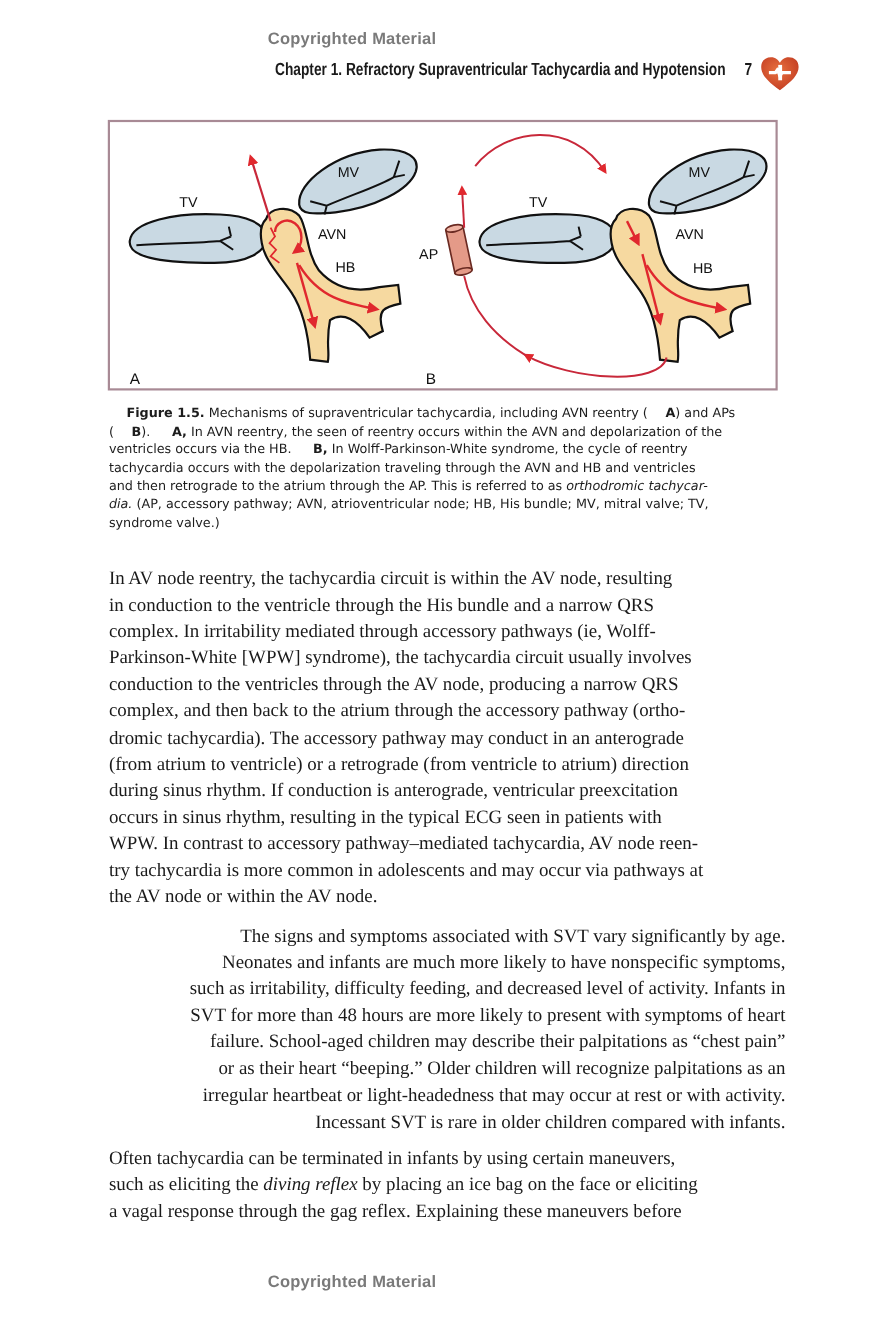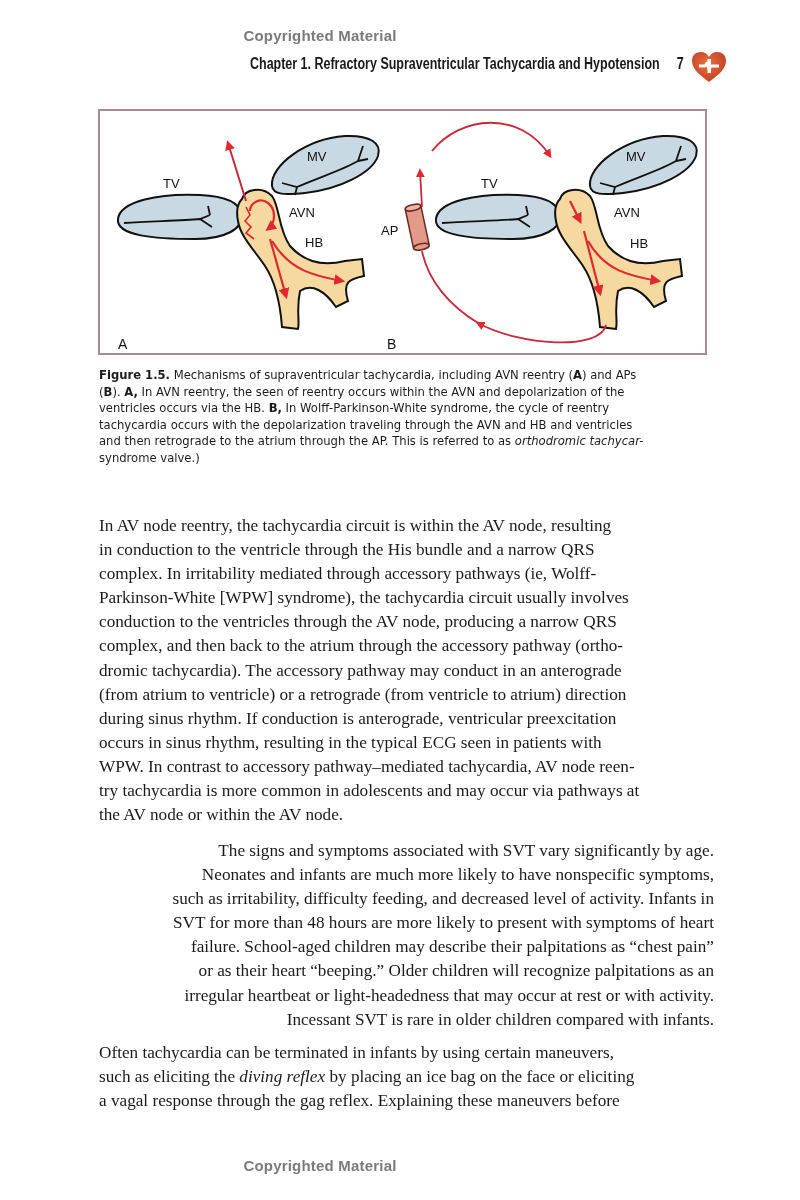--- a/index.html
+++ b/index.html
@@ -22,21 +22,21 @@
   .figure-box {
     position: absolute; left: 98px; top: 109px; width: 609px; height: 246px;
     border: 2px solid #a88a95; box-sizing: border-box; background: #fff;
   }
   .figure-box svg { position: absolute; left: 0; top: 0; }
   .caption {
     position: absolute; left: 99px; top: 367px; width: 615px;
     font-family: "DejaVu Sans", sans-serif; font-size: 11.6px; line-height: 16.6px; color: #1c1c1c;
   }
   .caption .line { white-space: nowrap; display: block; }
-  .caption b { font-weight: bold; }
+  .caption b { font-weight: bold; margin-left: 16px; }
   .body-text {
     position: absolute; left: 99px; width: 615px;
     font-family: "Liberation Serif", serif; font-size: 17.2px; line-height: 24.1px; color: #1a1a1a;
   }
   .body-text .line { display: block; white-space: nowrap; }
   .p1 { top: 514px; }
   .p2 { top: 839px; text-align: right; }
   .p3 { top: 1041px; }
 </style>
 </head>
@@ -119,20 +119,21 @@
     <text x="287" y="238" font-family="Liberation Sans, sans-serif" font-size="14" fill="#111">B</text>
   </svg>
 </div>
 
 <div class="caption">
   <span class="line"><b>Figure 1.5.</b><span> Mechanisms of supraventricular tachycardia, including AVN reentry (</span><b>A</b><span>) and APs</span></span>
   <span class="line"><span>(</span><b>B</b><span>). </span><b>A,</b><span> In AVN reentry, the seen of reentry occurs within the AVN and depolarization of the</span></span>
   <span class="line"><span>ventricles occurs via the HB. </span><b>B,</b><span> In Wolff-Parkinson-White syndrome, the cycle of reentry</span></span>
   <span class="line">tachycardia occurs with the depolarization traveling through the AVN and HB and ventricles</span>
   <span class="line"><span>and then retrograde to the atrium through the AP. This is referred to as </span><i>orthodromic tachycar-</i></span>
+  <span class="line"><i>dia.</i><span> (AP, accessory pathway; AVN, atrioventricular node; HB, His bundle; MV, mitral valve; TV,</span></span>
   <span class="line">syndrome valve.)</span>
 </div>
 
 <div class="body-text p1">
   <span class="line">In AV node reentry, the tachycardia circuit is within the AV node, resulting</span>
   <span class="line">in conduction to the ventricle through the His bundle and a narrow QRS</span>
   <span class="line">complex. In irritability mediated through accessory pathways (ie, Wolff-</span>
   <span class="line">Parkinson-White [WPW] syndrome), the tachycardia circuit usually involves</span>
   <span class="line">conduction to the ventricles through the AV node, producing a narrow QRS</span>
   <span class="line">complex, and then back to the atrium through the accessory pathway (ortho-</span>

